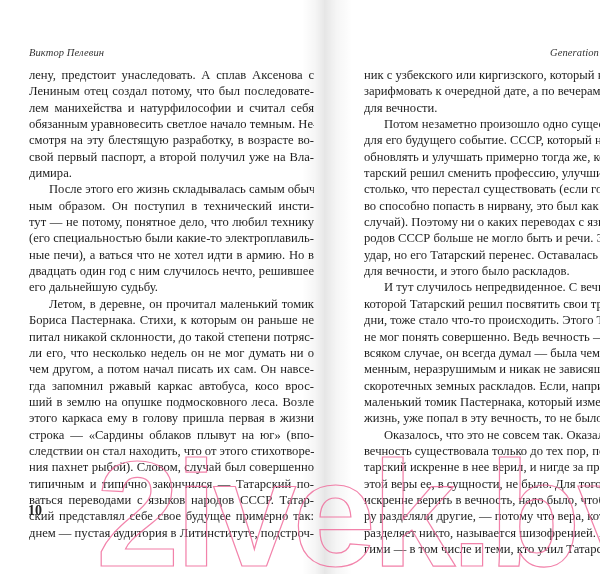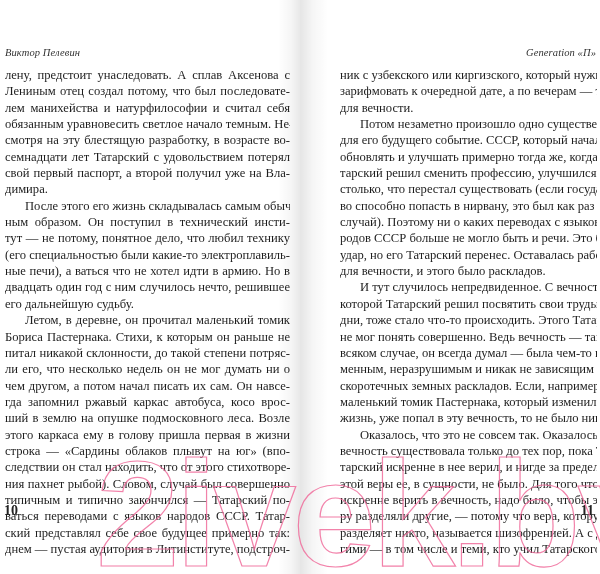--- a/index.html
+++ b/index.html
@@ -3,21 +3,21 @@
 <meta charset="utf-8">
 <style>
   html, body { margin: 0; padding: 0; }
   body {
     width: 600px; height: 574px; overflow: hidden; position: relative;
     background: #ffffff;
     font-family: "Liberation Serif", "DejaVu Serif", serif;
     color: #222222;
   }
   .spread { position: absolute; inset: 0; }
-  .page { position: absolute; top: 0; height: 574px; background: #ffffff; }
+  .page { position: absolute; top: 0; height: 574px; background: #ffffff; margin-left: 24px; }
   .page-left { left: 0; width: 300px; }
   .page-right { left: 300px; width: 300px; }
   .gutter-shadow-left {
     position: absolute; top: 0; right: 0; width: 22px; height: 100%;
     background: linear-gradient(to right, rgba(0,0,0,0) 0%, rgba(0,0,0,0.04) 60%, rgba(0,0,0,0.09) 100%);
   }
   .gutter-shadow-right {
     position: absolute; top: 0; left: 0; width: 28px; height: 100%;
     background: linear-gradient(to left, rgba(0,0,0,0) 0%, rgba(0,0,0,0.04) 55%, rgba(0,0,0,0.10) 100%);
   }
@@ -53,21 +53,20 @@
   <div class="page page-left">
     <div class="gutter-shadow-left"></div>
     <div class="running-head">Виктор Пелевин</div>
     <div class="text-block" id="left-text">
         <p>
           <span class="line">лену, предстоит унаследовать. А сплав Аксенова с</span>
           <span class="line">Лениным отец создал потому, что был последовате-</span>
           <span class="line">лем манихейства и натурфилософии и считал себя</span>
           <span class="line">обязанным уравновесить светлое начало темным. Не-</span>
           <span class="line">смотря на эту блестящую разработку, в возрасте во-</span>
-          <span class="line">семнадцати лет Татарский с удовольствием потерял</span>
           <span class="line">свой первый паспорт, а второй получил уже на Вла-</span>
           <span class="line last">димира.</span>
         </p>
         <p>
           <span class="line" style="text-indent: 20px;">После этого его жизнь складывалась самым обыч-</span>
           <span class="line">ным образом. Он поступил в технический инсти-</span>
           <span class="line">тут — не потому, понятное дело, что любил технику</span>
           <span class="line">(его специальностью были какие-то электроплавиль-</span>
           <span class="line">ные печи), а ваться что не хотел идти в армию. Но в</span>
           <span class="line">двадцать один год с ним случилось нечто, решившее</span>

